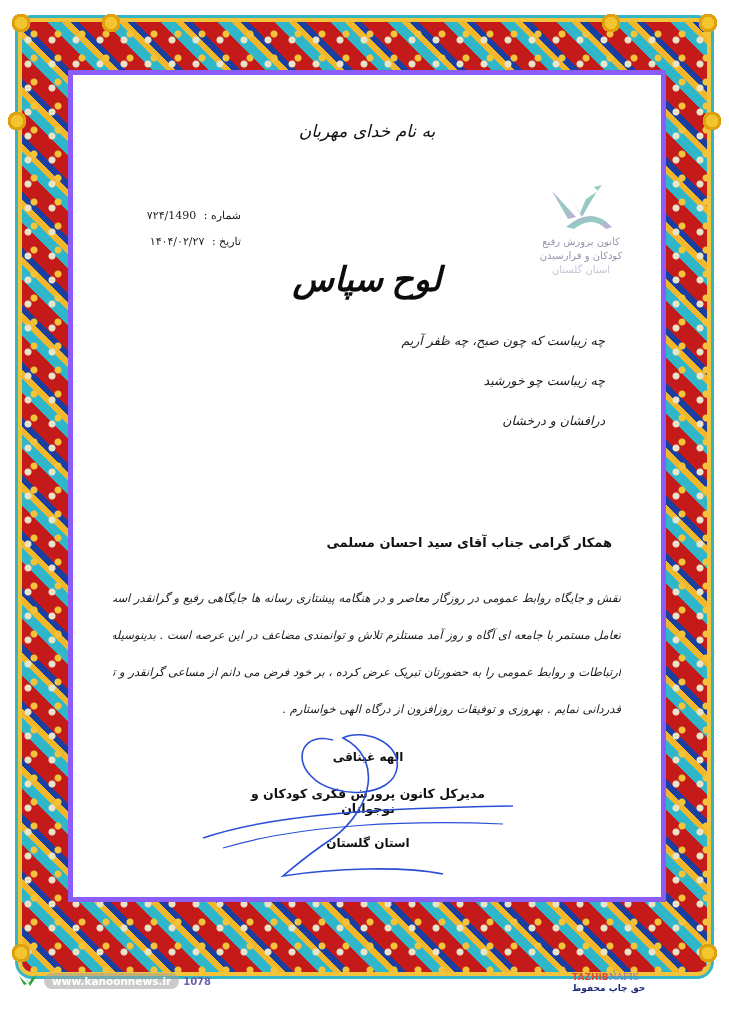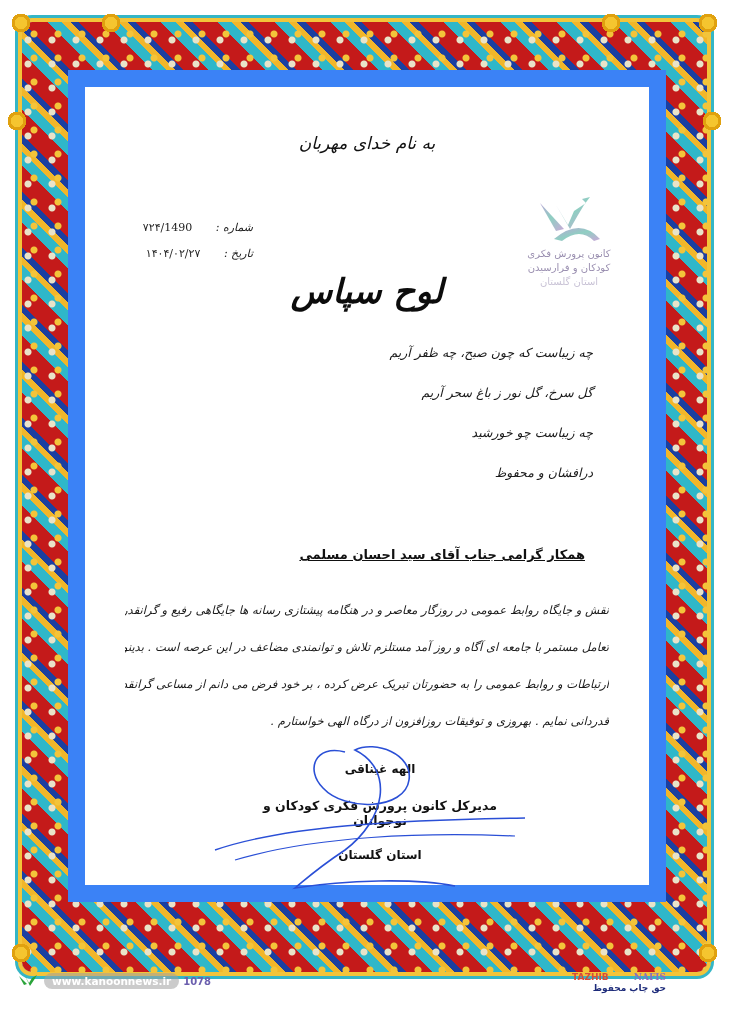--- a/index.html
+++ b/index.html
@@ -15,58 +15,58 @@
       radial-gradient(circle at 6px 18px, #e9e3c8 3px, transparent 4px) 0 0/24px 24px,
       repeating-linear-gradient(45deg, #c41a1a 0 10px, #2fb7c9 10px 20px, #f1b62a 20px 26px, #1b3fa0 26px 32px, #c41a1a 32px 40px);
     box-shadow: 0 0 0 4px #f3c43a, 0 0 0 7px #35b6c6;
   }
   .frame-ornament {
     position: absolute; width: 22px; height: 22px;
     background: radial-gradient(circle, #f5c52f 0 40%, #e0a10f 41% 60%, transparent 61%);
   }
   .frame-inner-border {
     position: absolute; left: 68px; top: 70px; width: 598px; height: 832px;
-    background: #3b82f6; padding: 17px;
+    background: #8b5cf6; padding: 5px;
   }
   .paper {
     width: 100%; height: 100%; background: #ffffff; position: relative;
   }
 
   .bismillah {
     position: absolute; left: 0; right: 0; top: 46px; text-align: center;
     font-size: 17px; font-style: italic; color: #111; direction: rtl;
   }
   .meta-block {
     position: absolute; left: 28px; top: 128px; direction: rtl; text-align: right;
     font-size: 11px; color: #222; line-height: 26px; width: 140px;
   }
   .meta-row span { display: inline-block; }
-  .meta-label { font-style: italic; margin-left: 20px; }
+  .meta-label { margin-left: 4px; }
 
   .logo {
     position: absolute; right: 34px; top: 108px; width: 92px; text-align: center;
   }
   .logo-mark { display: block; margin: 0 auto; }
   .logo-line { display: block; font-family: "DejaVu Sans", sans-serif; font-size: 10px; color: #9a8fb0; line-height: 14px; direction: rtl; }
   .logo-line.faint { color: #c9c3d6; }
 
   .title {
     position: absolute; left: 0; right: 0; top: 184px; text-align: center;
-    font-size: 34px; font-weight: bold; font-style: italic; color: #0c0c0c; direction: rtl;
+    font-size: 34px; font-weight: bold; font-style: italic; color: #0c0c0c; direction: rtl; font-family: Liberation Serif, serif;
   }
 
   .poem {
     position: absolute; right: 56px; top: 256px; direction: rtl; text-align: right;
     font-size: 12.5px; font-style: italic; color: #1a1a1a;
   }
   .poem-line { height: 40px; line-height: 20px; }
 
   .recipient {
-    position: absolute; right: 64px; top: 460px; direction: rtl; text-align: left;
-    font-family: "DejaVu Sans", sans-serif; font-weight: bold; font-size: 13px; color: #111; text-decoration: underline;
+    position: absolute; right: 49px; top: 460px; direction: rtl; text-align: left;
+    font-family: "DejaVu Sans", sans-serif; font-weight: bold; font-size: 13px; color: #111;
   }
 
   .body-text {
     position: absolute; right: 40px; left: 40px; top: 505px; direction: rtl; text-align: justify;
     font-size: 11.6px; font-style: italic; color: #1a1a1a; line-height: 37px;
   }
   .body-line { display: block; white-space: nowrap; overflow: hidden; text-align: right; }
 
   .signature-block {
     position: absolute; left: 160px; top: 665px; width: 270px; text-align: center; direction: rtl;
@@ -83,21 +83,21 @@
   .watermark-pill {
     background: rgba(160,160,160,0.55); color: #ffffff; border-radius: 9px;
     font-family: "DejaVu Sans", sans-serif; font-size: 10.5px; font-weight: bold; padding: 2px 8px;
   }
   .watermark-id { font-family: "DejaVu Sans", sans-serif; font-size: 10px; color: #6b5fae; font-weight: bold; }
 
   .copyright {
     position: absolute; left: 572px; top: 969px; text-align: left; line-height: 11px;
   }
   .copyright-brand { font-family: "DejaVu Sans", sans-serif; font-size: 9px; font-weight: bold; color: #d84b3a; }
-  .copyright-brand b { color: #8a6fbc; font-family: "DejaVu Serif", serif; font-weight: bold; padding-left: 25px; }
+  .copyright-brand b { color: #8a6fbc; font-family: "DejaVu Serif", serif; font-weight: normal; }
   .copyright-rights { font-family: "DejaVu Sans", sans-serif; font-size: 9px; font-weight: bold; color: #1d2b7a; direction: rtl; display: block; text-align: right; }
 </style>
 </head>
 <body>
 
 <div class="frame-outer"></div>
 <div class="frame-ornament" style="left:10px;top:12px;"></div>
 <div class="frame-ornament" style="left:100px;top:12px;"></div>
 <div class="frame-ornament" style="left:600px;top:12px;"></div>
 <div class="frame-ornament" style="right:10px;top:12px;"></div>
@@ -128,32 +128,31 @@
           <linearGradient id="lg" x1="0" y1="0" x2="1" y2="1">
             <stop offset="0" stop-color="#b9a6d6"></stop>
             <stop offset="0.5" stop-color="#8fcfc2"></stop>
             <stop offset="1" stop-color="#c9a9d8"></stop>
           </linearGradient>
         </defs>
         <path d="M6 8 L30 34 L22 36 Z" fill="url(#lg)"></path>
         <path d="M22 10 L34 30 L40 16 L52 8 L48 4 L56 2 L50 10 L44 20 L36 34 Z" fill="url(#lg)"></path>
         <path d="M20 44 Q46 22 66 44 L60 46 Q46 32 28 46 Z" fill="url(#lg)"></path>
       </svg>
-      <span class="logo-line">کانون پرورش فکری</span>
+      <span class="logo-line">کانون پرورش رفیع</span>
       <span class="logo-line">کودکان و فرارسیدن</span>
       <span class="logo-line faint">استان گلستان</span>
     </div>
 
     <div class="title">لوح سپاس</div>
 
     <div class="poem">
       <div class="poem-line">چه زیباست که چون صبح، چه ظفر آریم</div>
-      <div class="poem-line">گل سرخ، گل نور ز باغ سحر آریم</div>
       <div class="poem-line">چه زیباست چو خورشید</div>
-      <div class="poem-line">درافشان و محفوظ</div>
+      <div class="poem-line">درافشان و درخشان</div>
     </div>
 
     <div class="recipient">همکار گرامی جناب آقای سید احسان مسلمی</div>
 
     <div class="body-text">
       <span class="body-line">نقش و جایگاه روابط عمومی در روزگار معاصر و در هنگامه پیشتازی رسانه ها جایگاهی رفیع و گرانقدر است . آگاهی بخشی ، اقناع ، و اعتمادسازی و</span>
       <span class="body-line">تعامل مستمر با جامعه ای آگاه و روز آمد مستلزم تلاش و توانمندی مضاعف در این عرصه است . بدینوسیله فرارسیدن ۲۷ اردیبهشت ماه روز</span>
       <span class="body-line">ارتباطات و روابط عمومی را به حضورتان تبریک عرض کرده ، بر خود فرض می دانم از مساعی گرانقدر و تلاشهای ارزنده جنابعالی در این عرصه</span>
       <span class="body-line">قدردانی نمایم . بهروزی و توفیقات روزافزون از درگاه الهی خواستارم .</span>
     </div>

